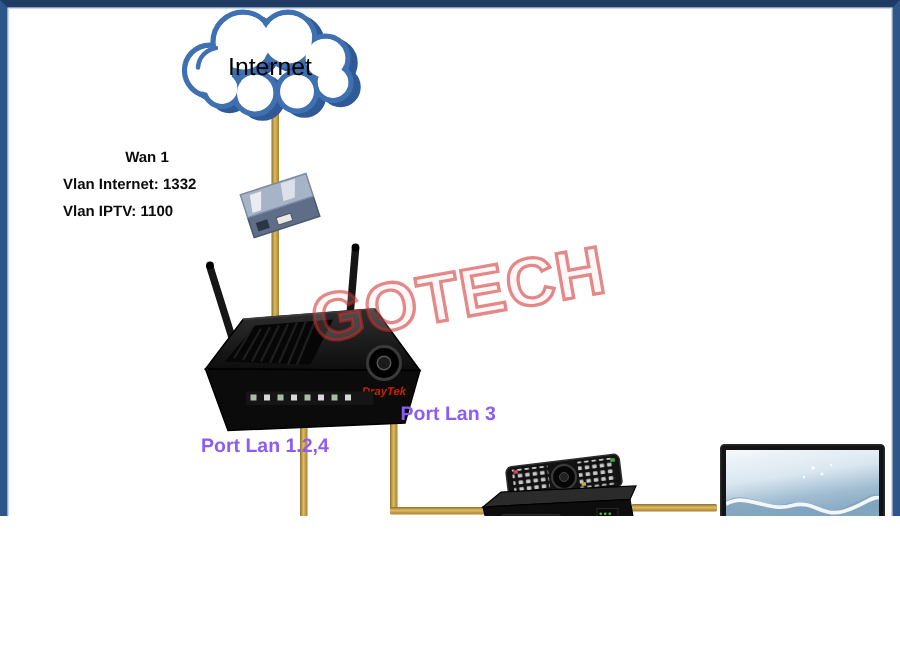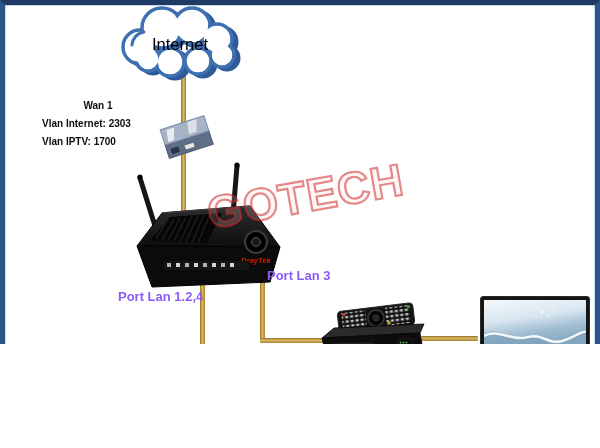--- a/index.html
+++ b/index.html
@@ -71,22 +71,22 @@
         <circle cx="88" cy="58" r="11"></circle>
       <circle cx="60" cy="59" r="12"></circle>
         <circle cx="38" cy="56" r="10"></circle>
     </g>
     <path d="M22,42 a14,14 0 0 1 12,-13" fill="none" stroke="#3E70B2" stroke-width="3" stroke-linecap="round"></path>
     <text x="70" y="47" text-anchor="middle" font-size="16.5" fill="#000000">Internet</text>
   </svg>
 
   <div class="wanblock">
     <div class="c">Wan 1</div>
-    <div>Vlan Internet: 2303</div>
-    <div>Vlan IPTV: 1700</div>
+    <div>Vlan Internet: 1332</div>
+    <div>Vlan IPTV: 1100</div>
   </div>
 
   <svg class="dev" style="left:152px;top:108px;" width="70" height="58" viewBox="0 0 70 58">
     <g transform="rotate(-18 35 30)">
       <rect x="12" y="30" width="46" height="14" fill="#5F6E88" stroke="#4A5870"></rect>
       <rect x="12" y="14" width="46" height="16" fill="#A7B3C7" stroke="#7C8AA4"></rect>
       <polygon points="18,16 26,16 22,28 16,28" fill="rgba(255,255,255,0.75)"></polygon>
       <polygon points="40,15 50,15 46,27 38,27" fill="rgba(255,255,255,0.6)"></polygon>
       <rect x="16" y="35" width="8" height="6" fill="#2A3648"></rect>
       <rect x="30" y="36" width="10" height="5" fill="#E8E8E8" stroke="#444444" stroke-width="0.5"></rect>
@@ -133,21 +133,21 @@
         <rect x="82" y="110" width="4" height="4" fill="#D8D8D8"></rect>
       <rect x="91" y="110" width="4" height="4" fill="#A8BCA8"></rect>
         <rect x="100" y="110" width="4" height="4" fill="#D8D8D8"></rect>
       <rect x="109" y="110" width="4" height="4" fill="#A8BCA8"></rect>
         <rect x="118" y="110" width="4" height="4" fill="#D8D8D8"></rect>
     </g>
   </svg>
 
   <div class="watermark">GOTECH</div>
 
-  <div class="lbl" style="left:118px;top:289px;">Port Lan 1.2,4</div>
+  <div class="lbl" style="left:134px;top:289px;">Port Lan 1.2,4</div>
   <div class="lbl" style="left:267px;top:268px;">Port Lan 3</div>
 
   <svg class="dev" style="left:320px;top:298px;" width="112" height="66" viewBox="0 0 112 66">
     <defs>
       <pattern id="keys" width="5" height="4.5" patternUnits="userSpaceOnUse">
         <rect x="0.5" y="0.8" width="3" height="2.4" rx="0.5" fill="#C8C8C8"></rect>
       </pattern>
     </defs>
     <g transform="rotate(-7 56 20)">
       <rect x="18" y="9" width="76" height="22" rx="4" fill="#121212" stroke="#2e2e2e"></rect>

